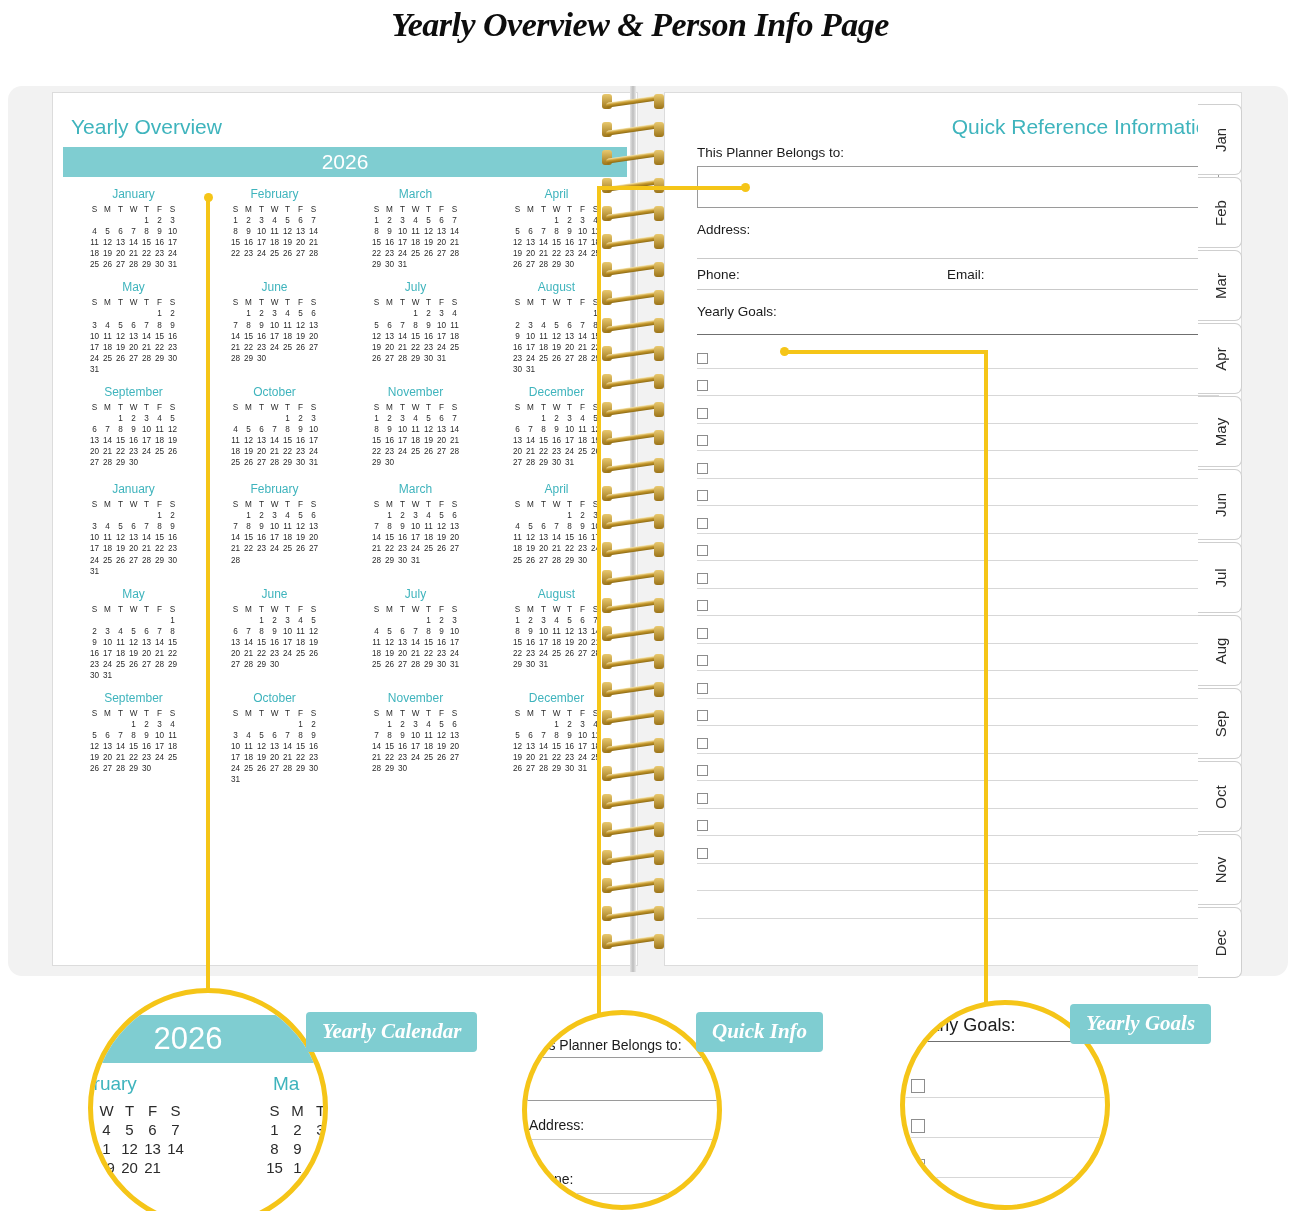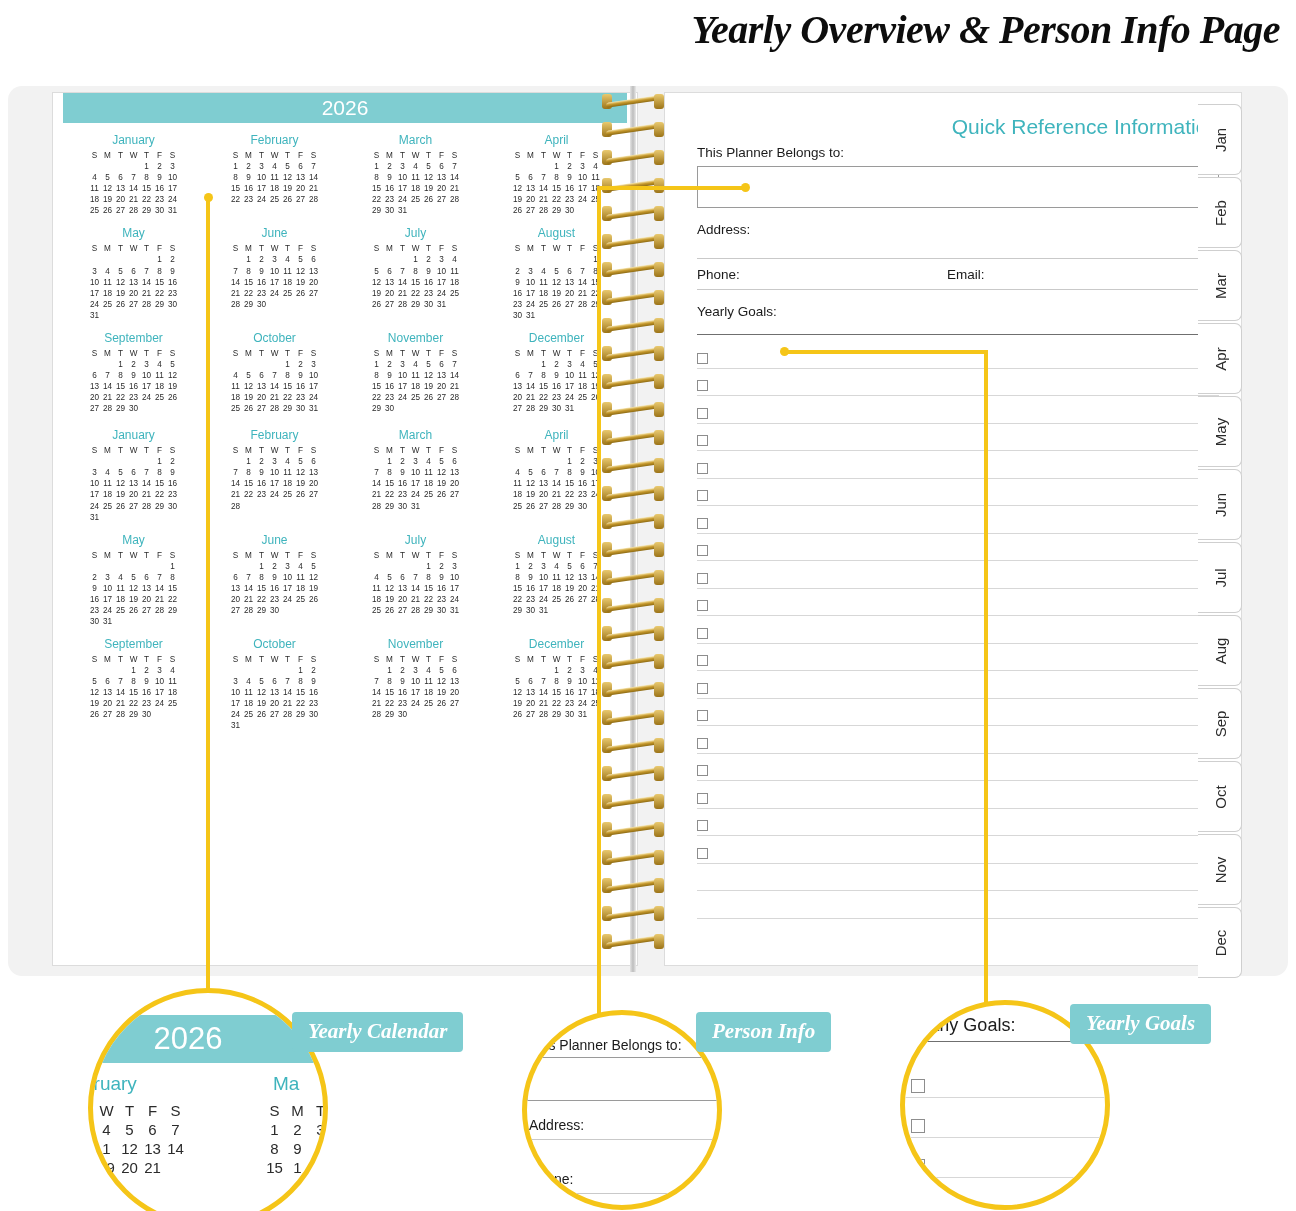--- a/index.html
+++ b/index.html
@@ -10,22 +10,22 @@
     font-family: "Liberation Sans", sans-serif;
     position: relative;
     overflow: hidden;
   }
 
   
   .page-heading {
     font-family: "Liberation Serif", serif;
     font-style: italic;
     font-weight: bold;
-    font-size: 40px;
-    text-align: right;
+    font-size: 34px;
+    text-align: center;
     color: #0d0d0d;
     letter-spacing: -0.5px;
     padding: 6px 16px 10px 0;
     white-space: nowrap;
   }
 
   
   .spread {
     position: absolute;
     left: 8px; top: 86px;
@@ -275,20 +275,21 @@
   }
 </style>
 </head>
 <body>
 
 <div class="page-heading">Yearly Overview &amp; Person Info Page</div>
 
 <div class="spread">
 
   <div class="page page-left">
+    <div class="yo-title">Yearly Overview</div>
     <div id="years-host">
         <div class="year-band">2026</div>
         <div class="months-grid">
           <div class="mini-month">
             <div class="mini-name">January</div>
             <table class="mini">
               <tbody>
                 <tr>
                   <th>S</th>
                   <th>M</th>
@@ -2142,33 +2143,33 @@
           </tr>
           <tr>
             <td>15</td>
             <td>1</td>
             <td></td>
           </tr>
         </tbody>
       </table>
   </div>
 </div>
-<div class="cap-badge" style="left:292px; top:1012px;">Yearly Calendar</div>
+<div class="cap-badge" style="left:306px; top:1012px;">Yearly Calendar</div>
 
 <div class="callout-circle" style="left:522px; top:1010px; width:200px; height:200px;">
   <div class="z2">
     <div class="lbl l1">This Planner Belongs to:</div>
     <div class="box"></div>
     <div class="lbl l2">Address:</div>
     <div class="r2"></div>
     <div class="lbl l3">Phone:</div>
     <div class="r3"></div>
   </div>
 </div>
-<div class="cap-badge" style="left:696px; top:1012px;">Person Info</div>
+<div class="cap-badge" style="left:696px; top:1012px;">Quick Info</div>
 
 <div class="callout-circle" style="left:900px; top:1000px; width:210px; height:210px;">
   <div class="z3">
     <div class="lbl">Yearly Goals:</div>
     <div class="ul"></div>
     <div id="z3-lines">
         <div class="gl" style="top:92px"></div>
         <div class="cb" style="left:6px; top:74px"></div>
         <div class="gl" style="top:132px"></div>
         <div class="cb" style="left:6px; top:114px"></div>

